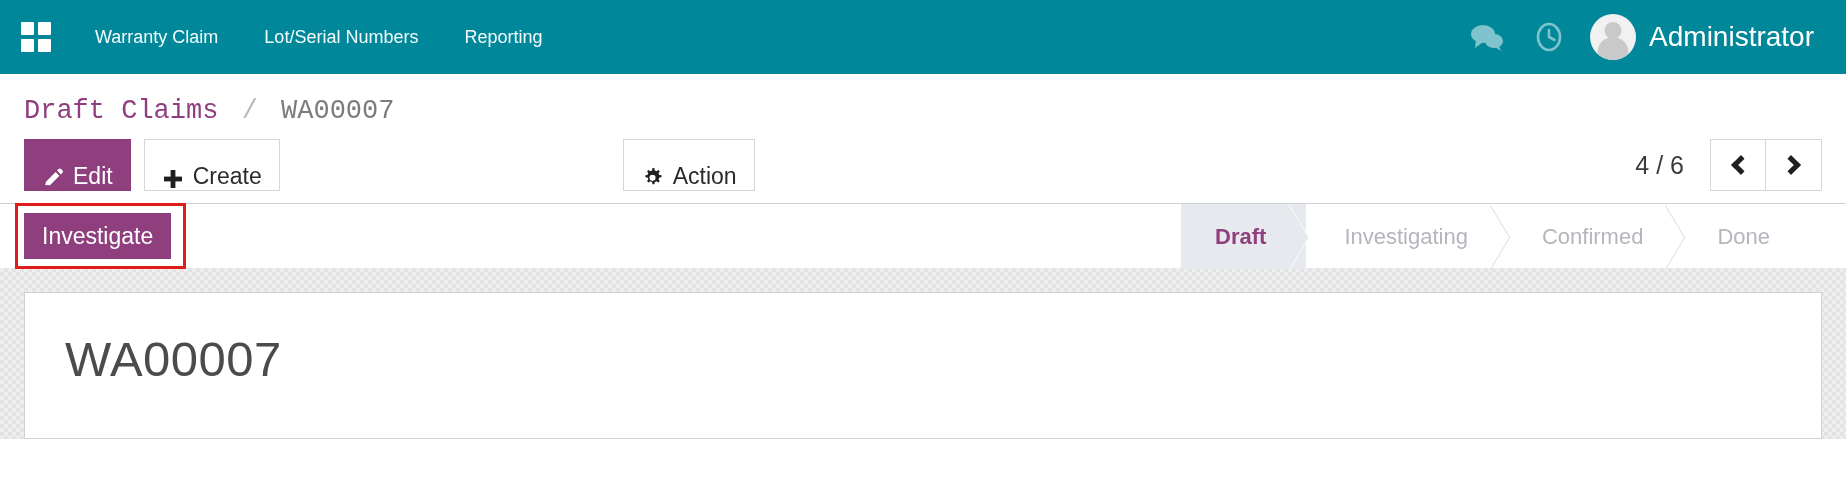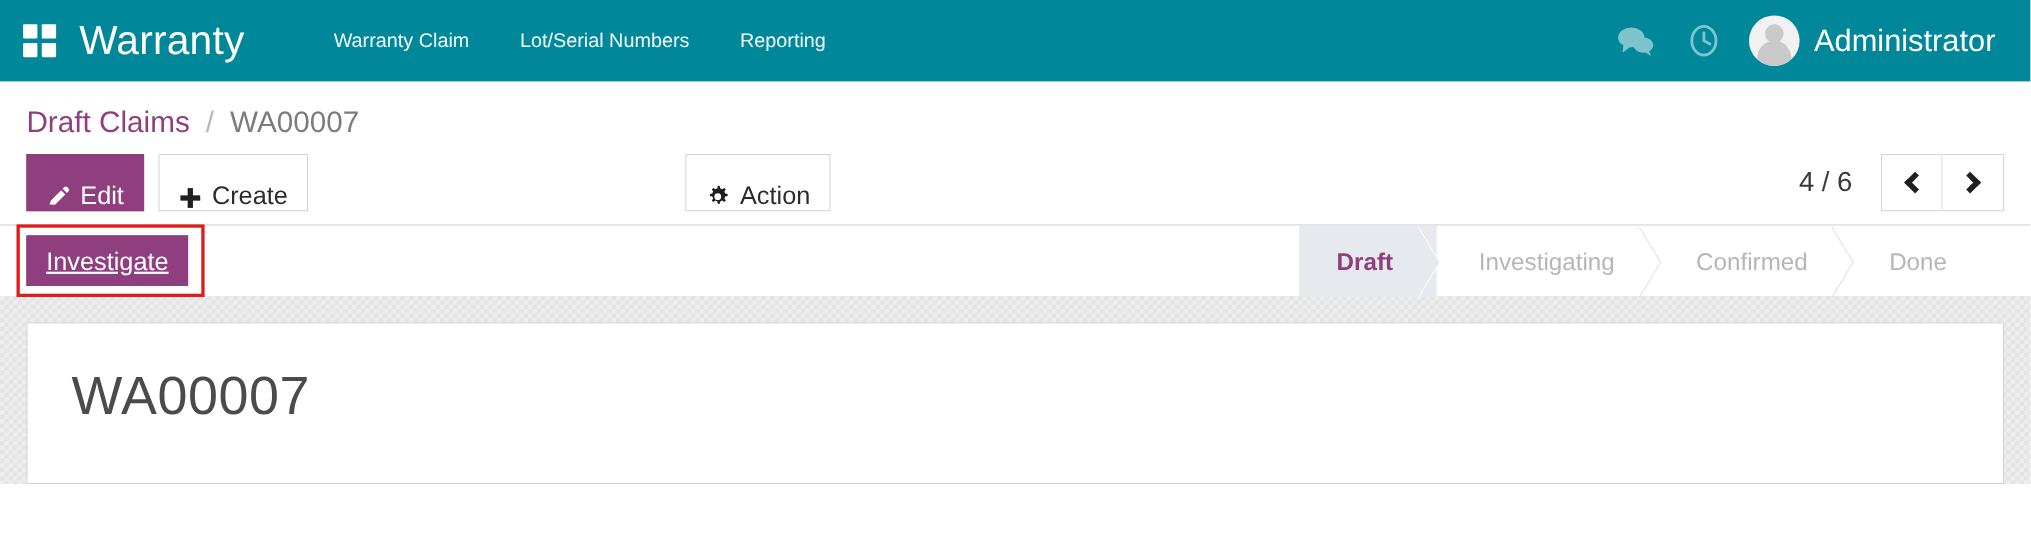--- a/index.html
+++ b/index.html
@@ -110,20 +110,21 @@
     font-size: 28px;
     white-space: nowrap;
   }
 
   
   .control-panel { background: #ffffff; }
   .breadcrumb {
     padding: 22px 0 8px 24px;
     font-size: 27px;
     white-space: nowrap;
+    font-family: Liberation Mono, monospace;
   }
   .bc-link { color: #8f3f7e; cursor: pointer; }
   .bc-sep { color: #b9b9b9; margin: 0 7px; }
   .bc-active { color: #7c7c7c; }
 
   .cp-row {
     display: flex;
     align-items: center;
     padding: 5px 24px 12px 24px;
     position: relative;
@@ -202,21 +203,20 @@
   .stat-btn {
     font-family: "Liberation Sans", sans-serif;
     font-size: 23px;
     background: #8f3f7e;
     color: #ffffff;
     border: 1px solid #8f3f7e;
     height: 46px;
     padding: 0 17px;
     cursor: pointer;
     white-space: nowrap;
-    text-decoration: underline;
   }
   .annot-box {
     position: absolute;
     left: -9px; top: -10px;
     width: 171px; height: 66px;
     border: 3px solid #e01b1b;
     pointer-events: none;
   }
 
   .statusbar {
@@ -295,21 +295,20 @@
 
   <div class="apps-toggle">
     <span class="grid-icon">
       <i></i>
         <i></i>
         <i></i>
         <i></i>
     </span>
   </div>
 
-  <div class="brand">Warranty</div>
 
   <div class="menu">
     <div class="menu-item">Warranty Claim</div>
     <div class="menu-item">Lot/Serial Numbers</div>
     <div class="menu-item">Reporting</div>
   </div>
 
   <div class="nav-right">
     <div class="nav-icon">
       <svg width="34" height="30" viewBox="0 0 34 30" aria-hidden="true">

